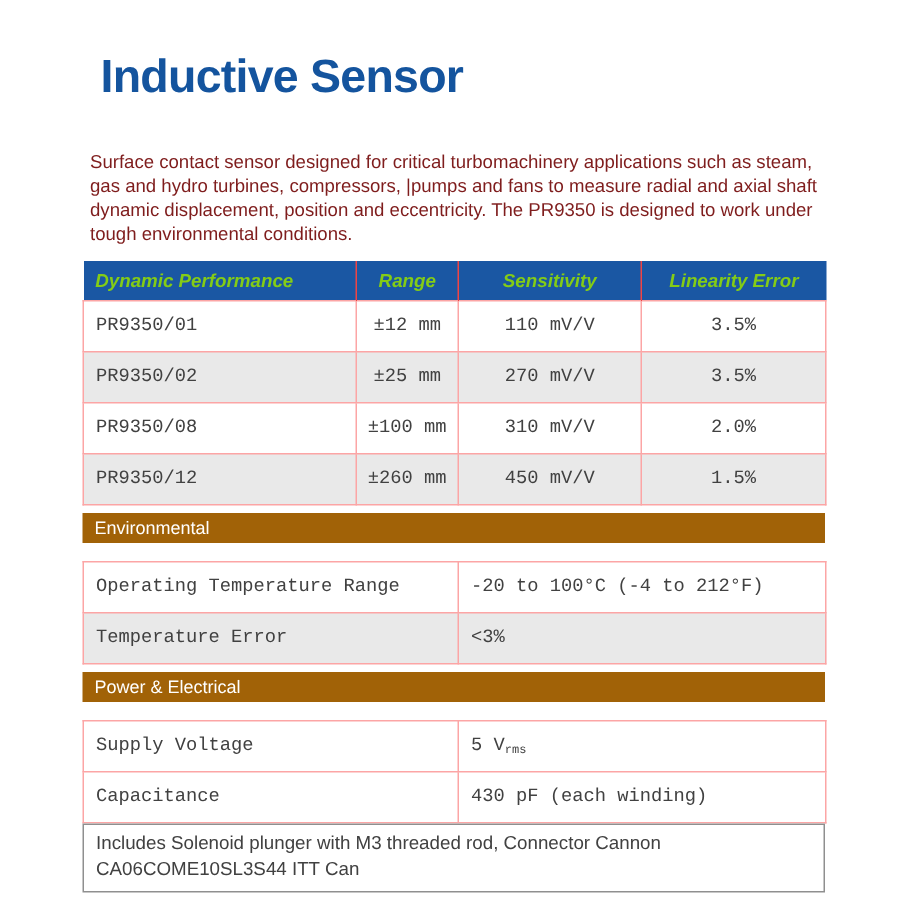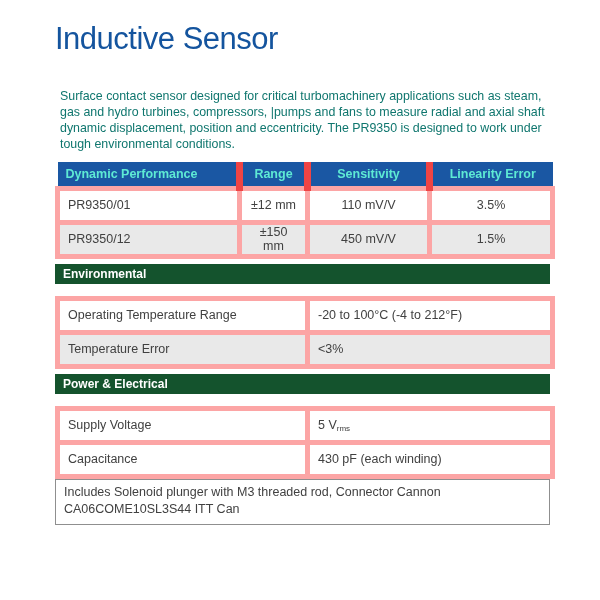--- a/index.html
+++ b/index.html
@@ -12,79 +12,81 @@
     font-family: "Liberation Sans", sans-serif;
     overflow: hidden;
   }
   .content {
     position: absolute;
     left: 55px;
     top: 20px;
     width: 495px;
   }
   h1.doc-title {
-    margin: 0;
+    margin: 12px;
     font-size: 31px;
     line-height: 38px;
-    font-weight: normal;
+    font-weight: bold;
     letter-spacing: -0.5px;
     color: #14549e;
   }
   p.desc {
     margin: 30px 0 0 5px;
     width: 488px;
     font-size: 12.4px;
     line-height: 16px;
-    color: #0f766e;
+    color: #7f1d1d;
   }
   table.spec {
     width: 495px;
     border-collapse: collapse;
     table-layout: fixed;
     font-size: 12.5px;
     color: #414141;
     margin-top: 12px;
   }
   table.main { margin-top: 10px; }
   table.main col.c1 { width: 182px; }
   table.main col.c2 { width: 68px; }
   table.main col.c3 { width: 122px; }
   table.main col.c4 { width: 123px; }
   table.two col.a { width: 250px; }
   table.two col.b { width: 245px; }
   table.spec th {
     background: #1a57a3;
-    color: #5eead4;
+    color: #84cc16;
     font-weight: bold;
     height: 26px;
     font-size: 12.5px;
     text-align: center;
     padding: 0 4px;
     border: none;
+    font-style: italic;
   }
   table.spec th.left { text-align: left; padding-left: 8px; }
-  table.spec th + th { border-left: 7px solid #ef4444; }
+  table.spec th + th { border-left: 1px solid #ef4444; }
   table.spec td {
     height: 34px;
-    border: 5px solid #fca5a5;
+    border: 1px solid #fca5a5;
     padding: 0 6px;
     text-align: center;
     background: #ffffff;
+    font-family: Liberation Mono, monospace;
   }
   table.spec td.left { text-align: left; padding-left: 8px; }
   table.spec tr.alt td { background: #e9e9e9; }
   .section-bar {
     width: 495px;
     height: 20px;
     line-height: 20px;
     margin-top: 5px;
     margin-bottom: 3px;
-    background: #14532d;
+    background: #a16207;
     color: #ffffff;
-    font-weight: bold;
+    font-weight: normal;
     font-size: 12px;
     padding-left: 8px;
   }
   .acc-box {
     width: 495px;
     border: 1px solid #8f8f8f;
     padding: 4px 8px 6px 8px;
     font-size: 12.5px;
     line-height: 17px;
     color: #414141;
@@ -121,22 +123,34 @@
         </tr>
       </thead>
       <tbody>
         <tr>
           <td class="left">PR9350/01</td>
           <td>±12 mm</td>
           <td>110 mV/V</td>
           <td>3.5%</td>
         </tr>
         <tr class="alt">
+          <td class="left">PR9350/02</td>
+          <td>±25 mm</td>
+          <td>270 mV/V</td>
+          <td>3.5%</td>
+        </tr>
+        <tr>
+          <td class="left">PR9350/08</td>
+          <td>±100 mm</td>
+          <td>310 mV/V</td>
+          <td>2.0%</td>
+        </tr>
+        <tr class="alt">
           <td class="left">PR9350/12</td>
-          <td>±150 mm</td>
+          <td>±260 mm</td>
           <td>450 mV/V</td>
           <td>1.5%</td>
         </tr>
       </tbody>
     </table>
 
     <div class="section-bar">Environmental</div>
 
     <table class="spec two">
       <colgroup>

